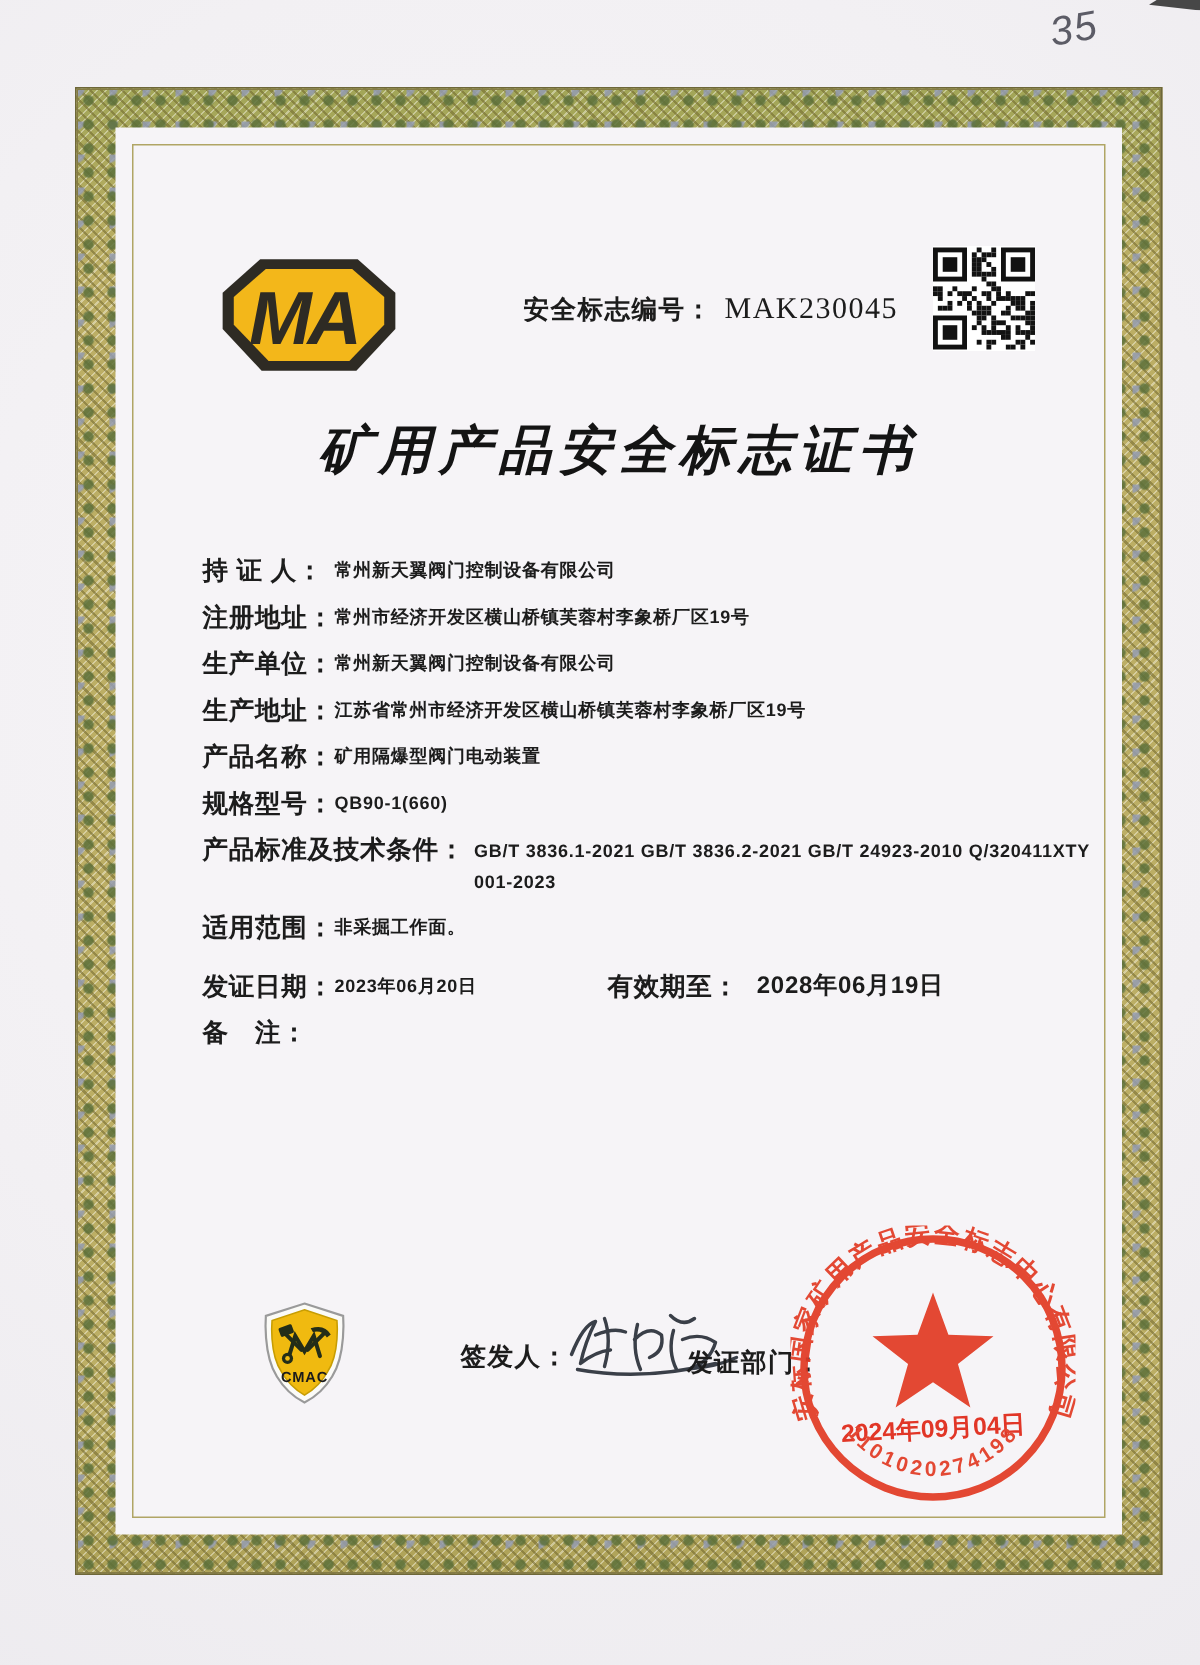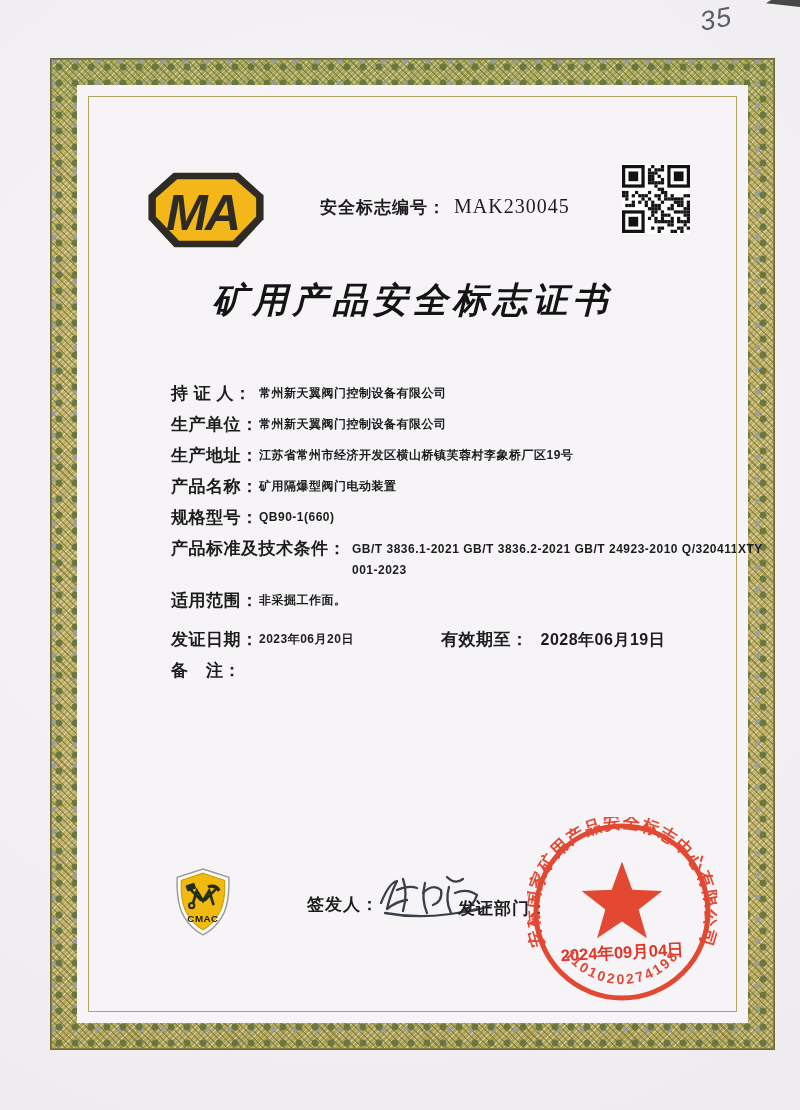--- a/index.html
+++ b/index.html
@@ -24,29 +24,29 @@
       linear-gradient(180deg, rgba(122,150,62,.4), rgba(182,162,72,.12) 12%, rgba(182,162,72,.12) 86%, rgba(148,138,58,.35));
     background-size:16px 16px,22px 22px,auto,auto,auto;
     border:1px solid #6d6739;
     box-shadow:inset 0 0 0 1px #857c45;
     padding-left:30px;
   }
   .cert-inner{position:absolute;inset:26px;background:#f6f4f7;}
   .cert-inner::after{content:"";position:absolute;inset:11px;border:1px solid #b0a565;pointer-events:none;}
   
   .ma-logo{position:absolute;left:68px;top:86px;width:122px;height:78px;}
-  .cert-no{position:absolute;left:243px;top:110px;white-space:nowrap;}
+  .cert-no{position:absolute;left:272px;top:110px;white-space:nowrap;}
   .cert-no .lbl{font-size:17px;font-weight:700;letter-spacing:1px;}
   .cert-no .val{font-family:"Liberation Serif","DejaVu Serif",serif;font-size:20px;letter-spacing:1px;margin-left:8px;}
   .qr{position:absolute;left:545px;top:79px;width:68px;height:70px;background:#fff;}
   
   .title{position:absolute;left:0;top:192px;width:100%;text-align:center;
     font-size:35px;font-weight:900;letter-spacing:5px;color:#141414;font-style:italic;}
   
-  .fields{position:absolute;left:58px;top:299px;width:605px;margin-left:36px;}
+  .fields{position:absolute;left:58px;top:286px;width:605px;}
   .row{display:flex;align-items:flex-start;margin-bottom:12px;line-height:19px;}
   .row .lbl{flex:0 0 auto;min-width:88px;font-size:17px;font-weight:700;letter-spacing:.5px;white-space:pre;}
   .row .val{font-size:12px;font-weight:700;letter-spacing:.5px;margin-left:0;}
   .row-wide .lbl{min-width:0;margin-right:6px;}
   .row-wide .val{width:420px;line-height:21px;}
   .row-dates .val{width:152px;}
   .row-dates .lbl2{font-size:17px;font-weight:700;margin-left:30px;letter-spacing:.5px;}
   .row-dates .val2{font-size:16px;font-weight:700;margin-left:12px;letter-spacing:.5px;}
   .row-standards{margin-top:2px;margin-bottom:10px;}
   .row-scope{margin-bottom:20px;}
@@ -219,20 +219,24 @@
     </div>
 
     <div class="title">矿用产品安全标志证书</div>
 
     <div class="fields">
       <div class="row">
         <span class="lbl">持 证 人：</span>
         <span class="val">常州新天翼阀门控制设备有限公司</span>
       </div>
       <div class="row">
+        <span class="lbl">注册地址：</span>
+        <span class="val">常州市经济开发区横山桥镇芙蓉村李象桥厂区19号</span>
+      </div>
+      <div class="row">
         <span class="lbl">生产单位：</span>
         <span class="val">常州新天翼阀门控制设备有限公司</span>
       </div>
       <div class="row">
         <span class="lbl">生产地址：</span>
         <span class="val">江苏省常州市经济开发区横山桥镇芙蓉村李象桥厂区19号</span>
       </div>
       <div class="row">
         <span class="lbl">产品名称：</span>
         <span class="val">矿用隔爆型阀门电动装置</span>

